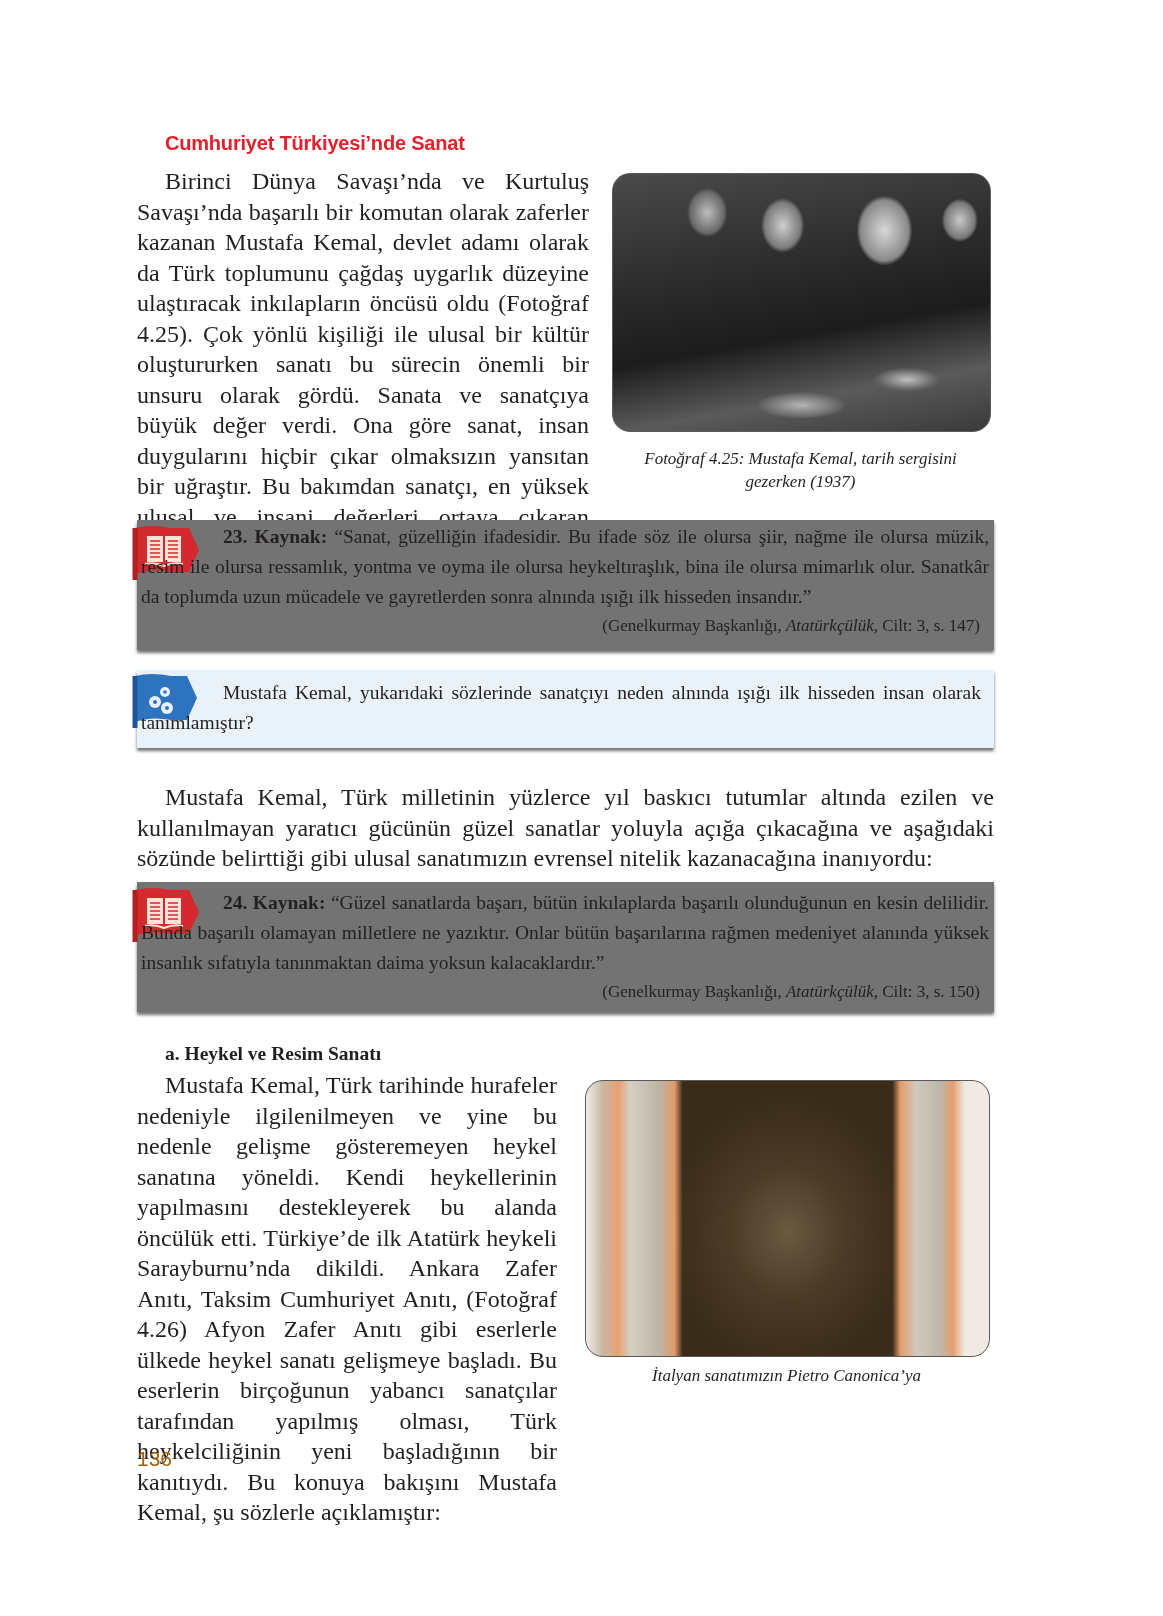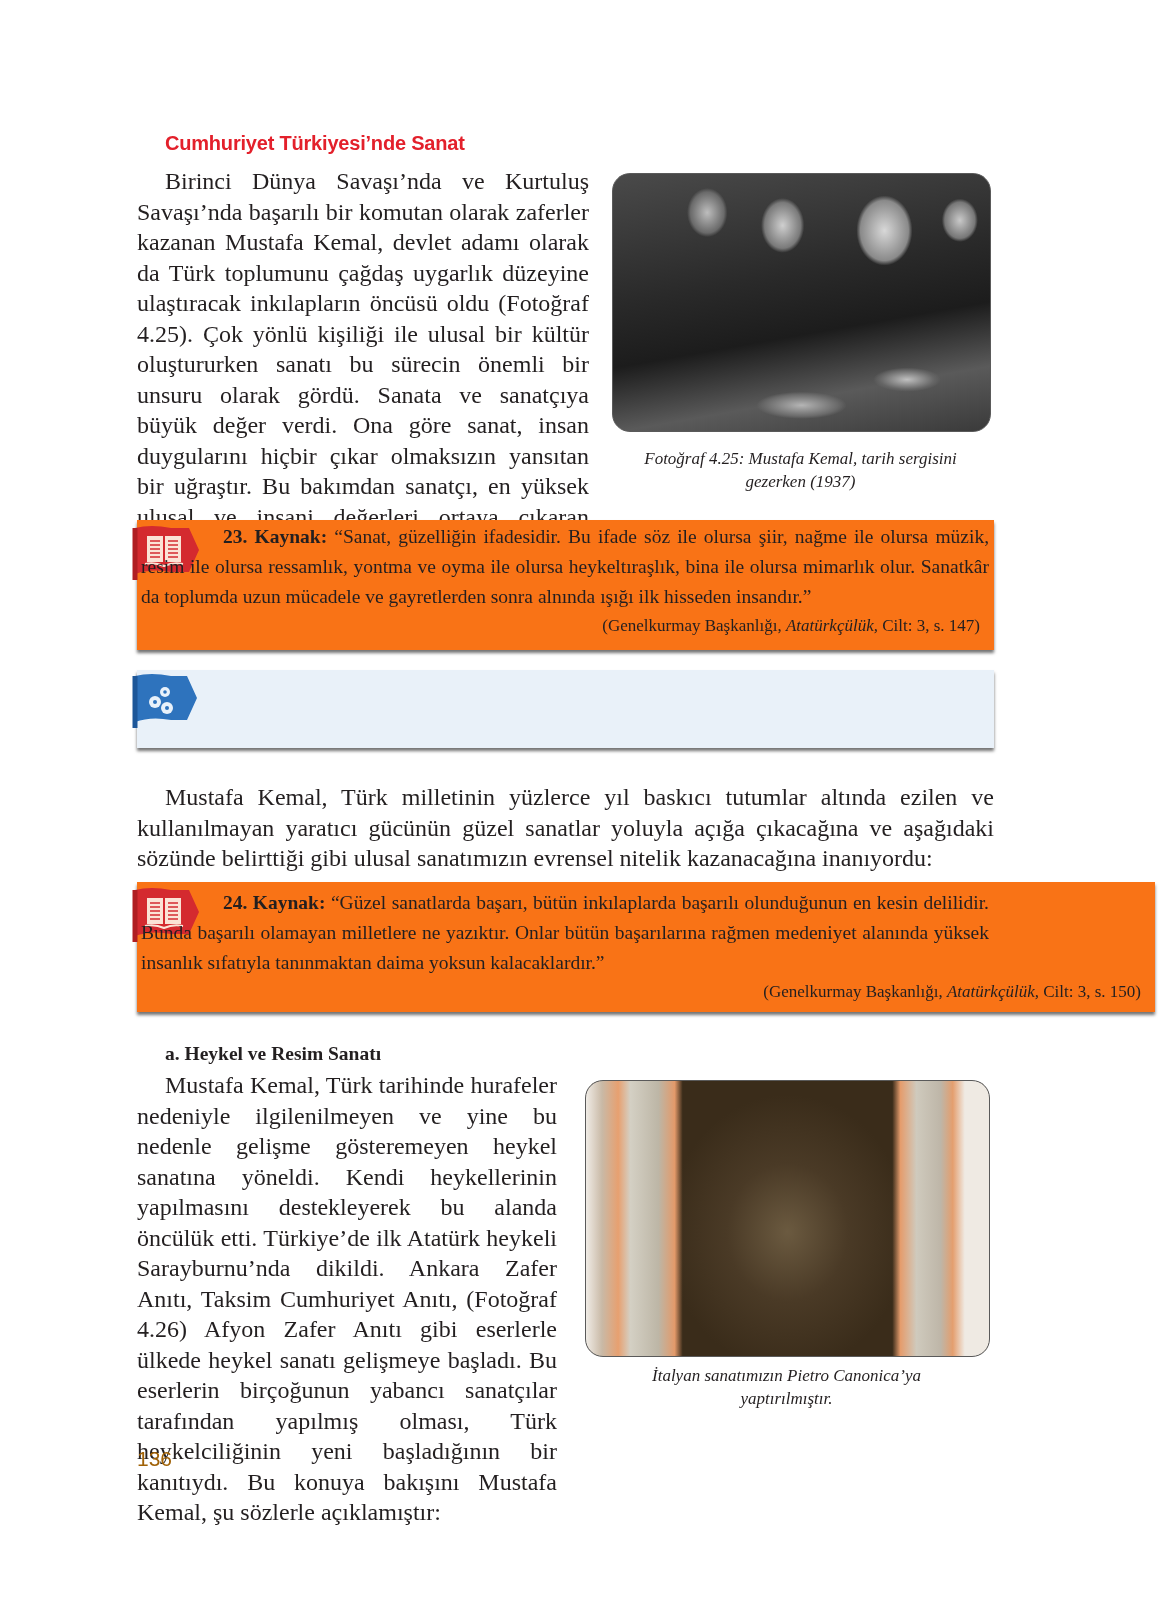--- a/index.html
+++ b/index.html
@@ -16,23 +16,23 @@
      background:
        radial-gradient(ellipse 40px 50px at 72% 22%, #d8d8d8 0%, #8a8a8a 60%, transparent 70%),
        radial-gradient(ellipse 30px 38px at 45% 20%, #cfcfcf 0%, #7a7a7a 60%, transparent 72%),
        radial-gradient(ellipse 28px 34px at 25% 15%, #bdbdbd 0%, #6a6a6a 60%, transparent 72%),
        radial-gradient(ellipse 25px 30px at 92% 18%, #c9c9c9 0%, #777 60%, transparent 72%),
        radial-gradient(ellipse 60px 18px at 50% 90%, #b5b5b5 0%, #6b6b6b 60%, transparent 75%),
        radial-gradient(ellipse 45px 16px at 78% 80%, #c0c0c0 0%, #666 60%, transparent 75%),
        linear-gradient(170deg, #4a4a4a 0%, #2a2a2a 40%, #1c1c1c 60%, #5a5a5a 80%, #3a3a3a 100%); }
   .caption { font-style:italic; font-size:17px; line-height:23px; text-align:center; color:#231f20; }
   .cap1 { left:612px; top:447px; width:377px; }
-  .source-box { background:#f97316; box-shadow: 0 3px 3px rgba(0,0,0,0.55); }
+  .source-box { background:#737373; box-shadow: 0 3px 3px rgba(0,0,0,0.55); }
   .src23 { left:137px; top:520px; width:857px; height:130px; }
-  .src24 { left:137px; top:882px; width:1018px; height:130px; }
+  .src24 { left:137px; top:882px; width:857px; height:130px; }
   .q-box { background:#e9f1f9; box-shadow: 0 3px 3px rgba(0,0,0,0.55); }
   .qbox { left:137px; top:670px; width:857px; height:78px; }
   .src-text { font-size:19.5px; line-height:30px; text-align:justify; }
   .src-text .lead { font-weight:bold; }
   .ref { text-align:right; font-size:17px; }
   .ref i { font-style:italic; }
   .flag { position:absolute; width:70px; height:60px; }
   .full-para { left:137px; top:782px; width:857px; }
   .sub-heading { left:165px; top:1043px; font-weight:bold; font-size:19.5px; }
   .col-left-2 { left:137px; top:1070px; width:420px; }
@@ -91,20 +91,21 @@
       <circle cx="24" cy="32" r="6"></circle>
         <circle cx="34" cy="22" r="5"></circle>
         <circle cx="36" cy="38" r="6"></circle>
     </g>
     <g fill="#2e73bd">
         <circle cx="24" cy="32" r="2"></circle>
         <circle cx="34" cy="22" r="1.8"></circle>
         <circle cx="36" cy="38" r="2"></circle>
       </g>
   </svg>
+  <div class="src-text" style="position:absolute; left:4px; top:8px; width:840px; text-indent:82px;">Mustafa Kemal, yukarıdaki sözlerinde sanatçıyı neden alnında ışığı ilk hisseden insan olarak tanımlamıştır?</div>
 </div>
 
 <div class="abs body-text full-para">
   <p>Mustafa Kemal, Türk milletinin yüzlerce yıl baskıcı tutumlar altında ezilen ve kullanılmayan yaratıcı gücünün güzel sanatlar yoluyla açığa çıkacağına ve aşağıdaki sözünde belirttiği gibi ulusal sanatımızın evrensel nitelik kazanacağına inanıyordu:</p>
 </div>
 
 <div class="abs source-box src24">
   <svg class="flag" style="left:-6px; top:2px;" viewBox="0 0 70 60">
     <path d="M4 6 Q20 2 40 6 L58 6 L68 28 L58 50 L40 50 Q20 46 4 52 Z" fill="#d42a2f"></path>
     <path d="M4 6 L4 58" stroke="#b01e22" stroke-width="5"></path>
@@ -134,16 +135,15 @@
 
 <div class="abs sub-heading">a. Heykel ve Resim Sanatı</div>
 
 <div class="abs body-text col-left-2">
   <p>Mustafa Kemal, Türk tarihinde hurafeler nedeniyle ilgilenilmeyen ve yine bu nedenle gelişme gösteremeyen heykel sanatına yöneldi. Kendi heykellerinin yapılmasını destekleyerek bu alanda öncülük etti. Türkiye’de ilk Atatürk heykeli Sarayburnu’nda dikildi. Ankara Zafer Anıtı, Taksim Cumhuriyet Anıtı, (Fotoğraf 4.26) Afyon Zafer Anıtı gibi eserlerle ülkede heykel sanatı gelişmeye başladı. Bu eserlerin birçoğunun yabancı sanatçılar tarafından yapılmış olması, Türk heykelciliğinin yeni başladığının bir kanıtıydı. Bu konuya bakışını Mustafa Kemal, şu sözlerle açıklamıştır:</p>
 </div>
 
 <div class="abs photo photo2"></div>
 <div class="abs caption cap2">
   <div>İtalyan sanatımızın Pietro Canonica’ya</div>
-  <div>yaptırılmıştır.</div>
 </div>
 
 <div class="abs page-num">136</div>
 
 </body></html>

